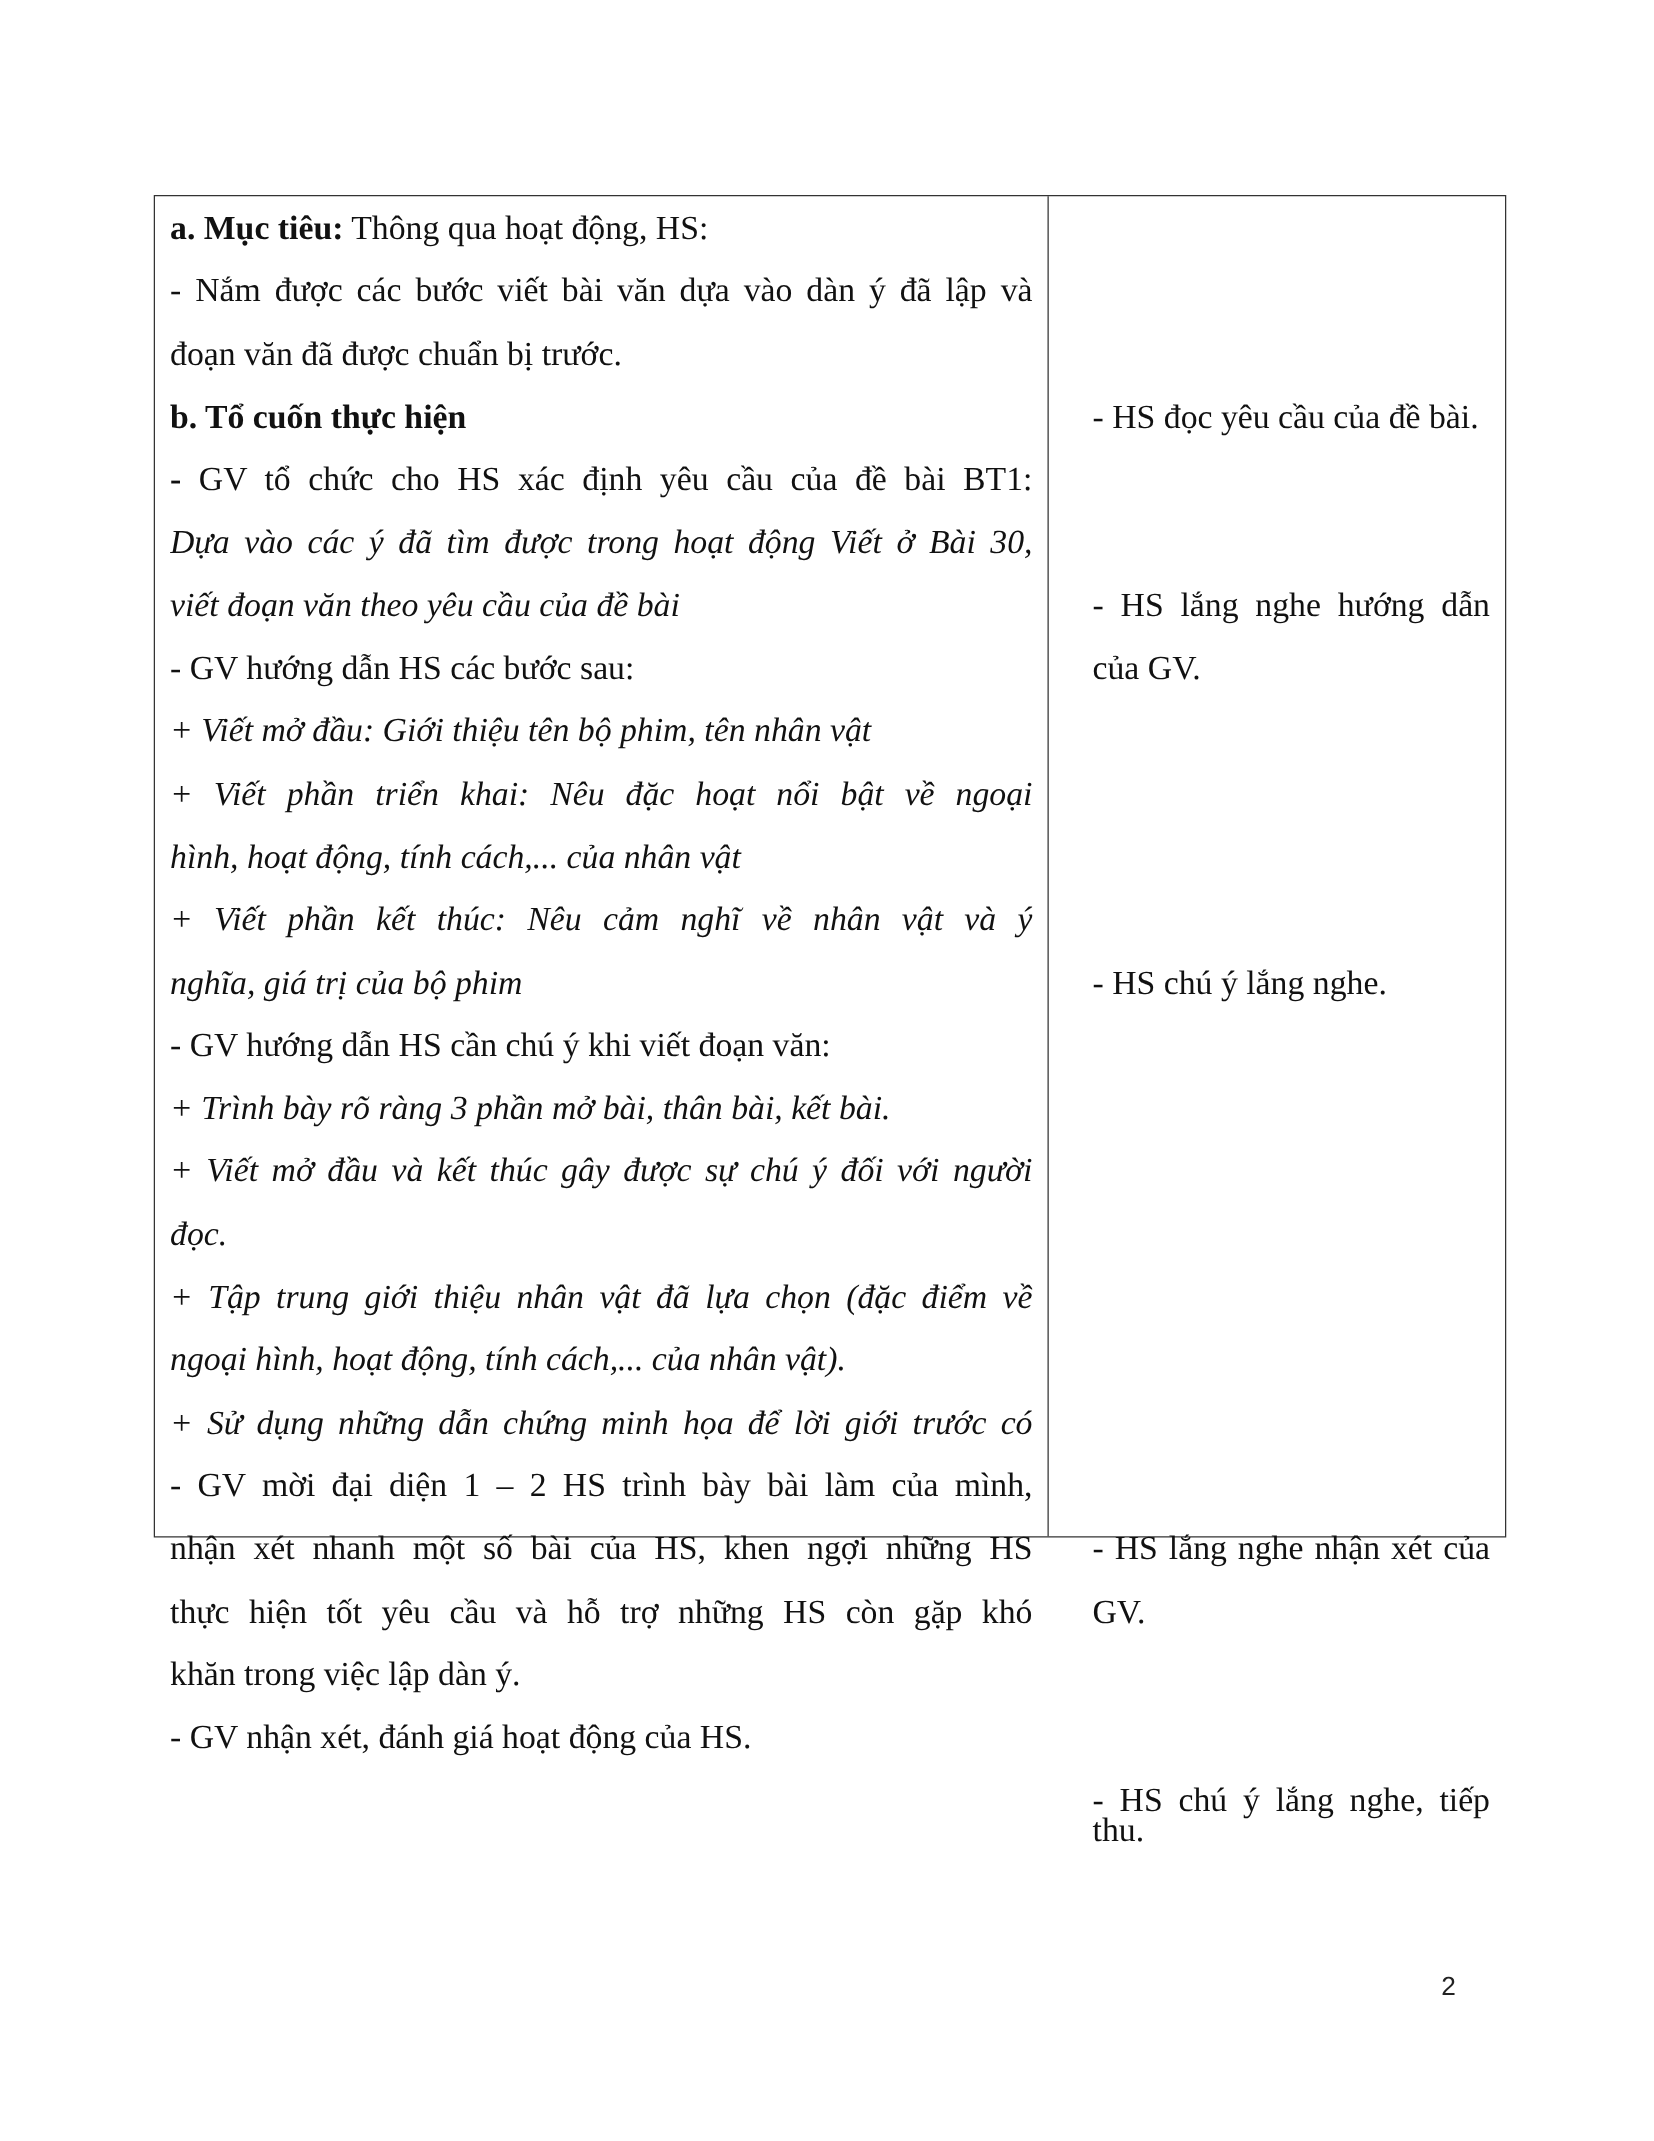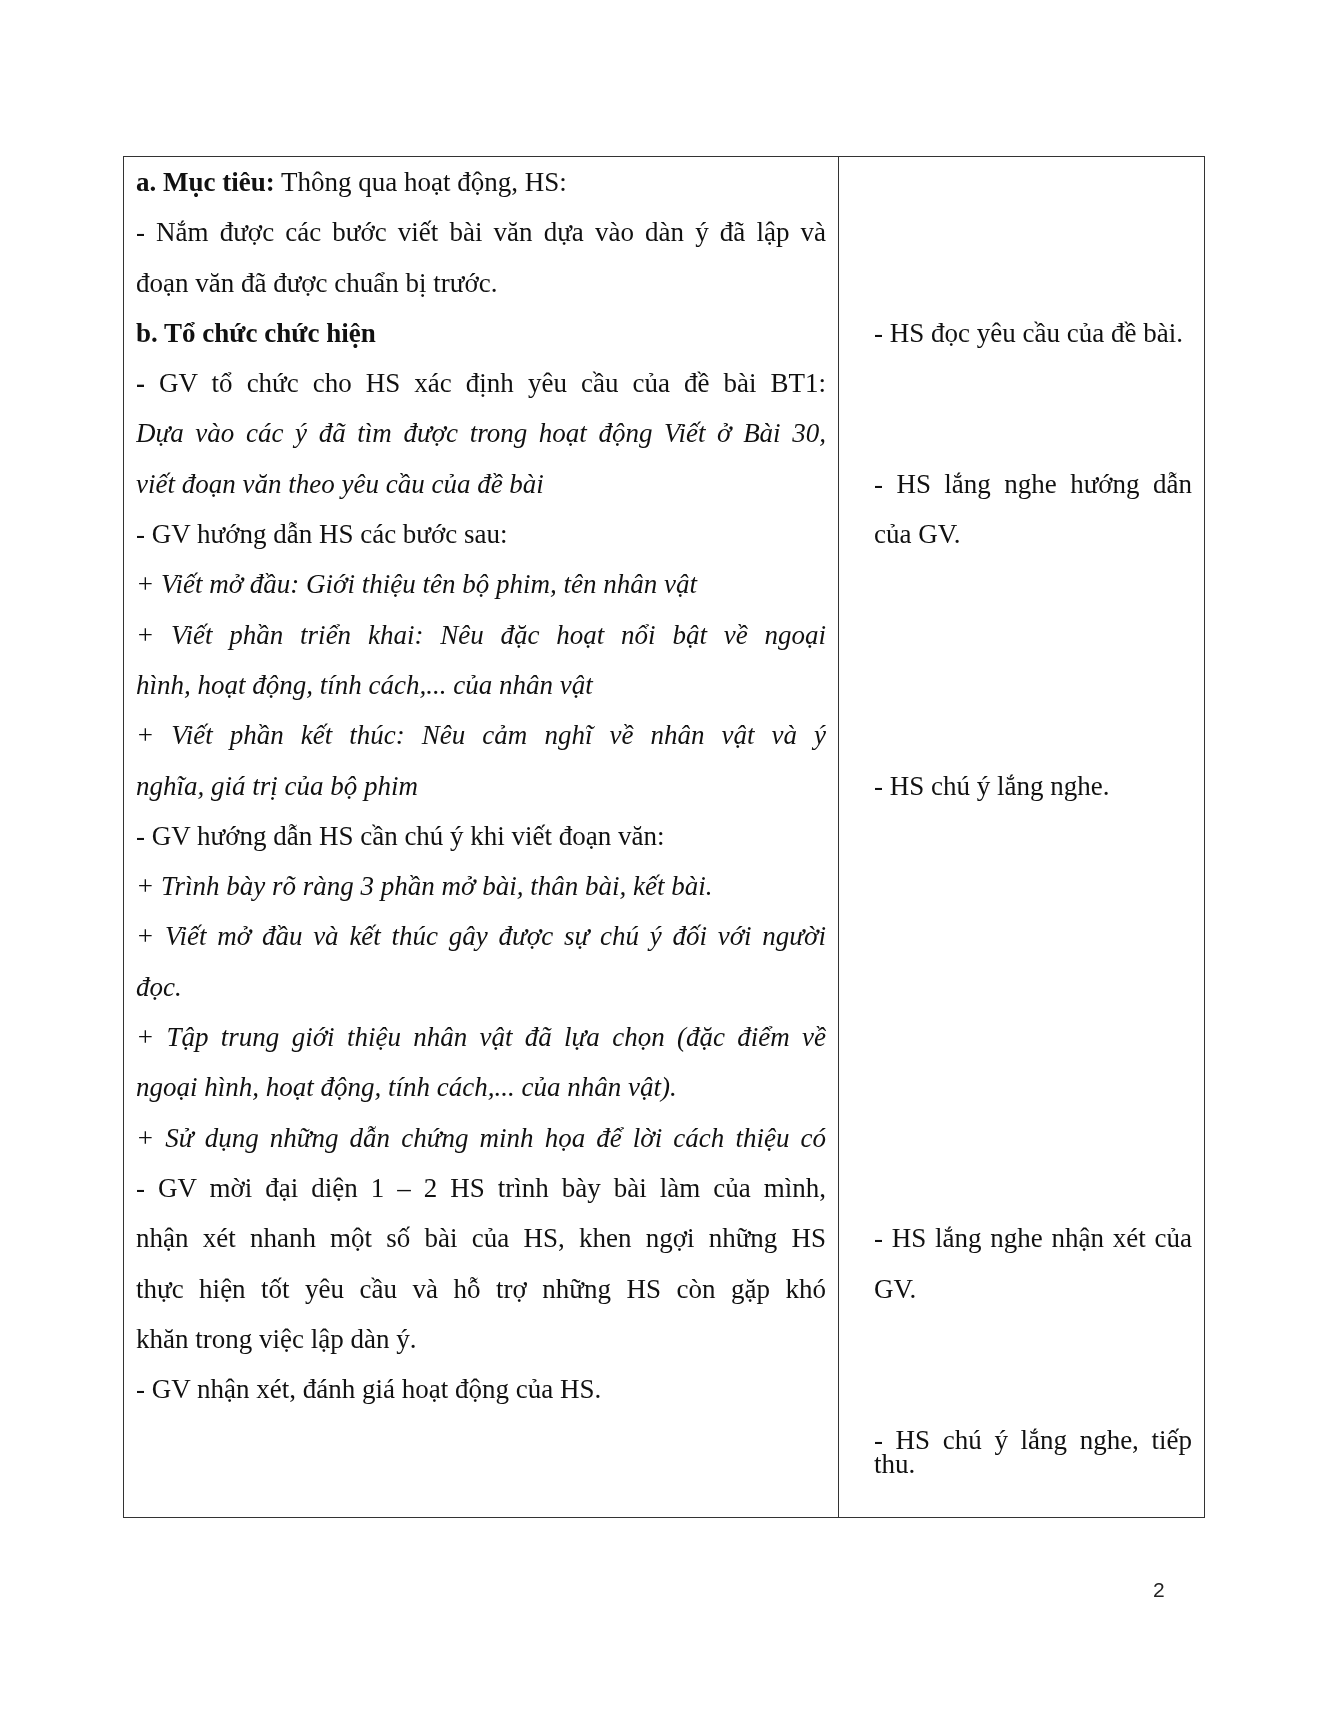--- a/index.html
+++ b/index.html
@@ -1,18 +1,18 @@
 <!DOCTYPE html>
 <html><head>
 <meta charset="utf-8">
 <style>
   html, body { margin: 0; padding: 0; background: #ffffff; }
   body { width: 1323px; height: 1713px; position: relative; overflow: hidden;
          font-family: "Liberation Serif", "DejaVu Serif", serif; color: #111; }
-  .page-table { position: absolute; left: 123px; top: 156px; width: 1082px; height: 1362px;
+  .page-table { position: absolute; left: 123px; top: 156px; width: 1082px; height: 1074px;
                 border: 1.5px solid #333; box-sizing: border-box; display: flex; justify-content: center; }
   .col-left { width: 715px; border-right: 1.5px solid #333; box-sizing: border-box;
               padding: 0 12px 0 12px; }
   .col-right { flex: 1; padding: 0 12px 0 11px; position: relative; }
   .line { height: 50.3px; line-height: 50.3px; font-size: 27px; white-space: nowrap; }
   .just { text-align: justify; text-align-last: justify; white-space: normal; overflow: hidden; }
   .b { font-weight: bold; }
   .i { font-style: italic; }
   .r-line { position: absolute; left: 11px; right: 12px; height: 50.3px; line-height: 50.3px;
             font-size: 27px; white-space: nowrap; margin-left: 24px; }
@@ -20,37 +20,37 @@
               font-family: "Liberation Sans", "DejaVu Sans", sans-serif; color: #222; }
 </style>
 </head>
 <body>
 
 <div class="page-table">
   <div class="col-left">
     <div class="line"><span class="b">a. Mục tiêu:</span><span> Thông qua hoạt động, HS:</span></div>
     <div class="line just">- Nắm được các bước viết bài văn dựa vào dàn ý đã lập và</div>
     <div class="line">đoạn văn đã được chuẩn bị trước.</div>
-    <div class="line b">b. Tổ chức chức hiện</div>
+    <div class="line b">b. Tổ cuốn thực hiện</div>
     <div class="line just"><span class="b">-</span><span> GV tổ chức cho HS xác định yêu cầu của đề bài BT1:</span></div>
     <div class="line i just">Dựa vào các ý đã tìm được trong hoạt động Viết ở Bài 30,</div>
     <div class="line i">viết đoạn văn theo yêu cầu của đề bài</div>
     <div class="line">- GV hướng dẫn HS các bước sau:</div>
     <div class="line i">+ Viết mở đầu: Giới thiệu tên bộ phim, tên nhân vật</div>
     <div class="line i just">+ Viết phần triển khai: Nêu đặc hoạt nổi bật về ngoại</div>
     <div class="line i">hình, hoạt động, tính cách,... của nhân vật</div>
     <div class="line i just">+ Viết phần kết thúc: Nêu cảm nghĩ về nhân vật và ý</div>
     <div class="line i">nghĩa, giá trị của bộ phim</div>
     <div class="line">- GV hướng dẫn HS cần chú ý khi viết đoạn văn:</div>
     <div class="line i">+ Trình bày rõ ràng 3 phần mở bài, thân bài, kết bài.</div>
     <div class="line i just">+ Viết mở đầu và kết thúc gây được sự chú ý đối với người</div>
     <div class="line i">đọc.</div>
     <div class="line i just">+ Tập trung giới thiệu nhân vật đã lựa chọn (đặc điểm về</div>
     <div class="line i">ngoại hình, hoạt động, tính cách,... của nhân vật).</div>
-    <div class="line i just">+ Sử dụng những dẫn chứng minh họa để lời cách thiệu có</div>
+    <div class="line i just">+ Sử dụng những dẫn chứng minh họa để lời giới trước có</div>
     <div class="line just">- GV mời đại diện 1 – 2 HS trình bày bài làm của mình,</div>
     <div class="line just">nhận xét nhanh một số bài của HS, khen ngợi những HS</div>
     <div class="line just">thực hiện tốt yêu cầu và hỗ trợ những HS còn gặp khó</div>
     <div class="line">khăn trong việc lập dàn ý.</div>
     <div class="line">- GV nhận xét, đánh giá hoạt động của HS.</div>
   </div>
 
   <div class="col-right">
     <div class="r-line" style="top:150.9px">- HS đọc yêu cầu của đề bài.</div>
     <div class="r-line just" style="top:301.8px">- HS lắng nghe hướng dẫn</div>

